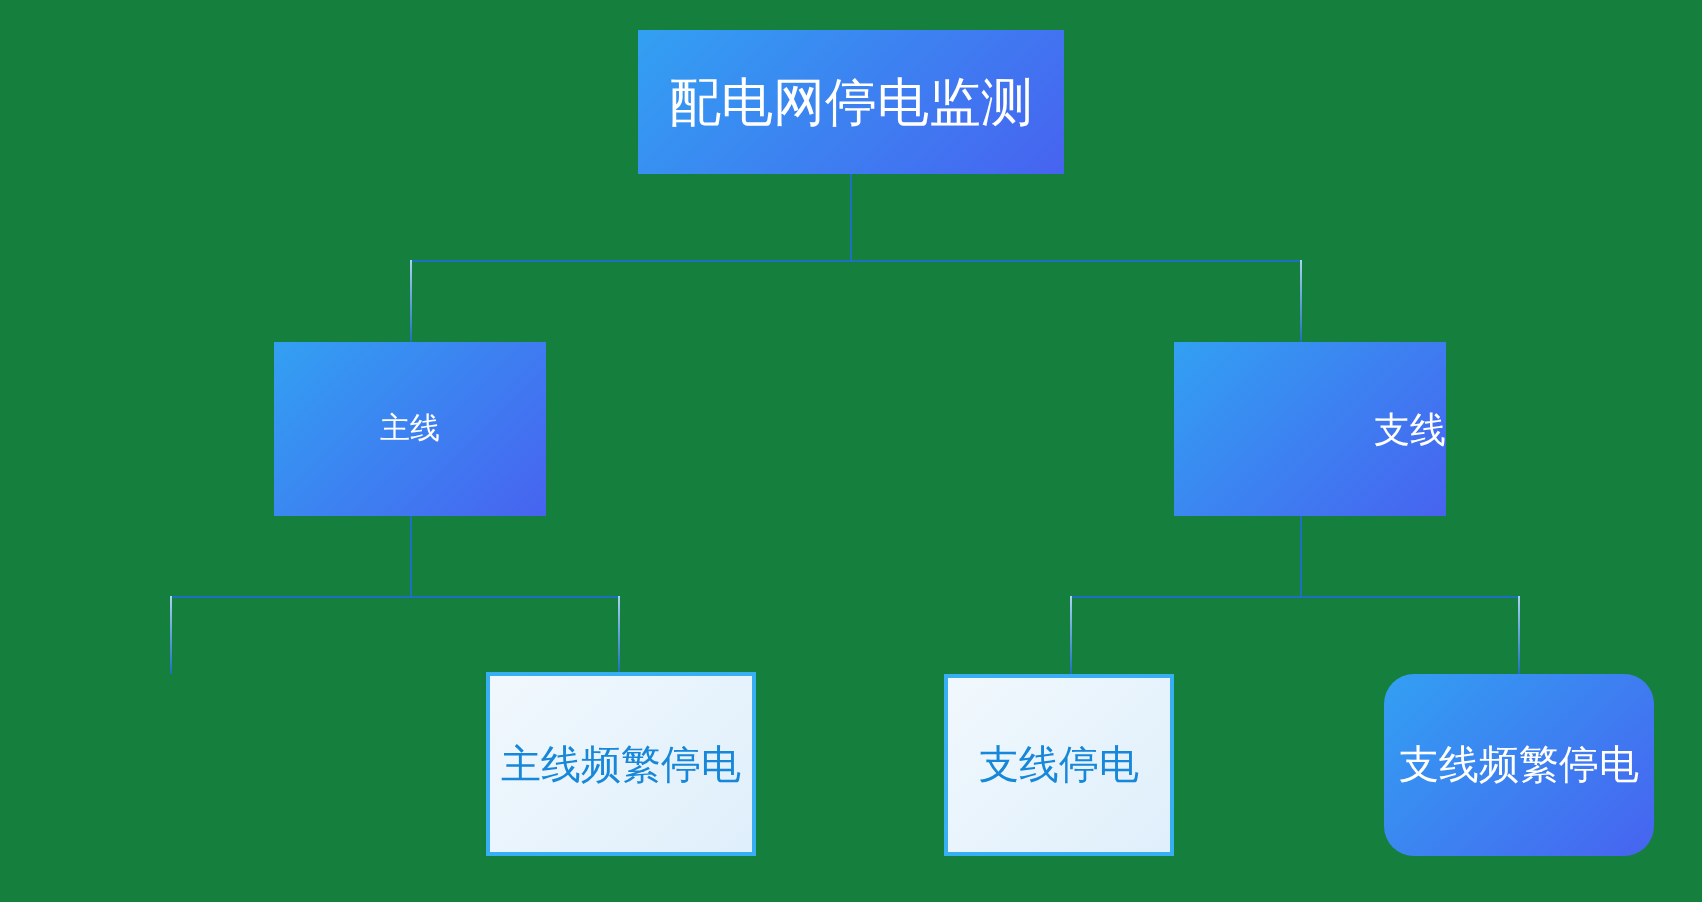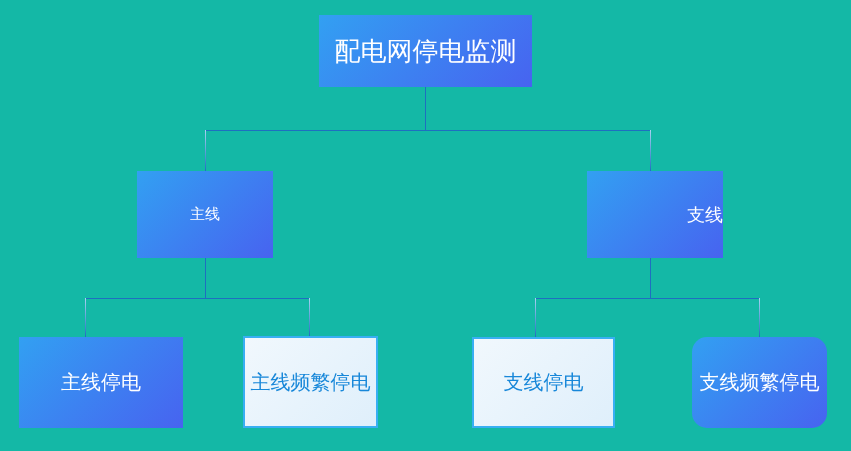--- a/index.html
+++ b/index.html
@@ -14,21 +14,21 @@
   }
   html,body{margin:0;padding:0;}
   body{
     font-family:"Liberation Sans", sans-serif;
     background:#ffffff;
   }
   .canvas{
     position:relative;
     width:851px;
     height:451px;
-    background:#14b8a6;
+    background:#15803d;
     overflow:hidden;
   }
   .node{
     position:absolute;
     display:flex;
     align-items:center;
     justify-content:center;
     box-sizing:border-box;
     text-align:center;
     cursor:default;
@@ -41,21 +41,21 @@
     background:linear-gradient(135deg,var(--outline-bg-start) 0%,var(--outline-bg-end) 100%);
     border:2px solid var(--outline-border);
     color:var(--outline-text);
   }
   .node .label{white-space:nowrap;}
   .root-node{left:319px;top:15px;width:213px;height:72px;font-size:26px;}
   .node-main{left:137px;top:171px;width:136px;height:87px;font-size:15px;}
   .node-branch{left:587px;top:171px;width:136px;height:87px;font-size:18px;justify-content:flex-end;}
   .node-main-outage{left:19px;top:337px;width:164px;height:91px;font-size:20px;}
   .node-main-frequent{left:243px;top:336px;width:135px;height:92px;font-size:20px;}
-  .node-branch-outage{left:472px;top:337px;width:143px;height:91px;font-size:20px;}
+  .node-branch-outage{left:472px;top:337px;width:115px;height:91px;font-size:20px;}
   .node-branch-frequent{left:692px;top:337px;width:135px;height:91px;font-size:20px;border-radius:15px;}
 
   .conn{position:absolute;background:var(--connector);}
   .conn.v{width:1px;}
   .conn.h{height:1px;}
   .conn.v.light{
     background:linear-gradient(180deg,var(--connector-light) 0%,var(--connector) 100%);
   }
 </style>
 </head>
@@ -82,23 +82,20 @@
   <div class="conn v" style="left:205px;top:258px;height:40px;"></div>
   <div class="conn h" style="left:85px;top:298px;width:225px;"></div>
   <div class="conn v light" style="left:85px;top:298px;height:39px;"></div>
   <div class="conn v light" style="left:309px;top:298px;height:38px;"></div>
 
   <div class="conn v" style="left:650px;top:258px;height:40px;"></div>
   <div class="conn h" style="left:535px;top:298px;width:225px;"></div>
   <div class="conn v light" style="left:535px;top:298px;height:39px;"></div>
   <div class="conn v light" style="left:759px;top:298px;height:39px;"></div>
 
-  <div class="node solid node-main-outage">
-    <span class="label">主线停电</span>
-  </div>
   <div class="node outline node-main-frequent">
     <span class="label">主线频繁停电</span>
   </div>
   <div class="node outline node-branch-outage">
     <span class="label">支线停电</span>
   </div>
   <div class="node solid node-branch-frequent">
     <span class="label">支线频繁停电</span>
   </div>
 

